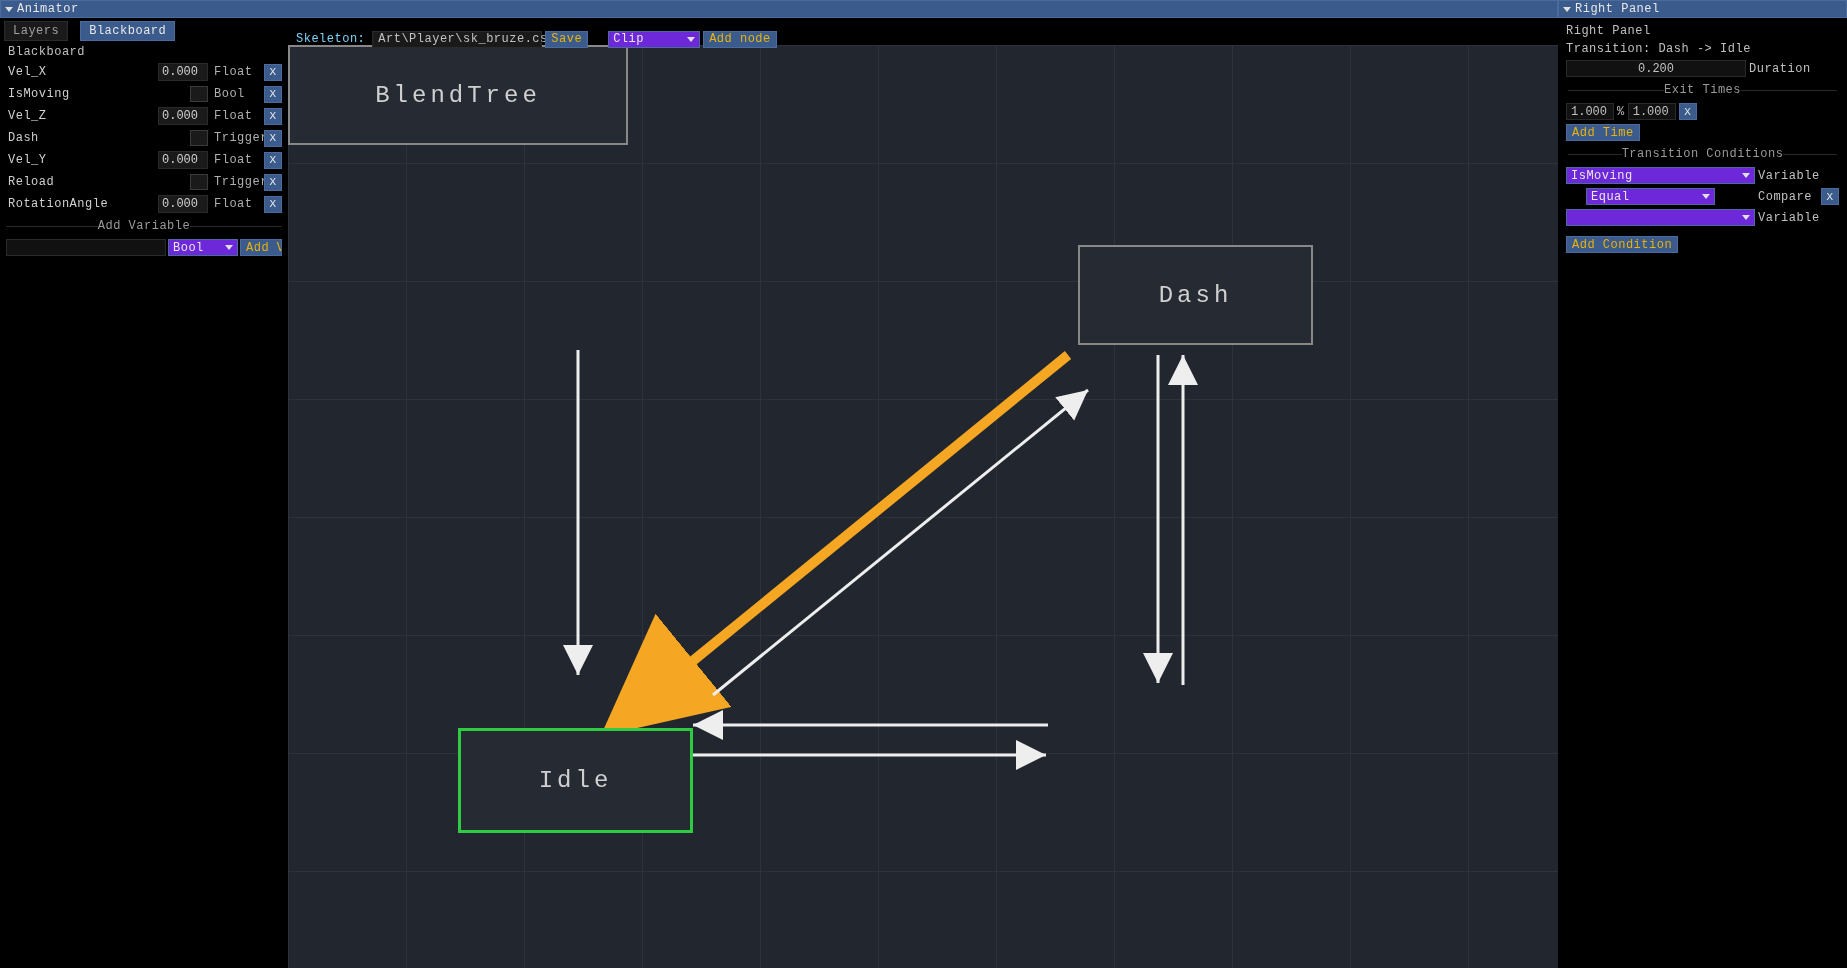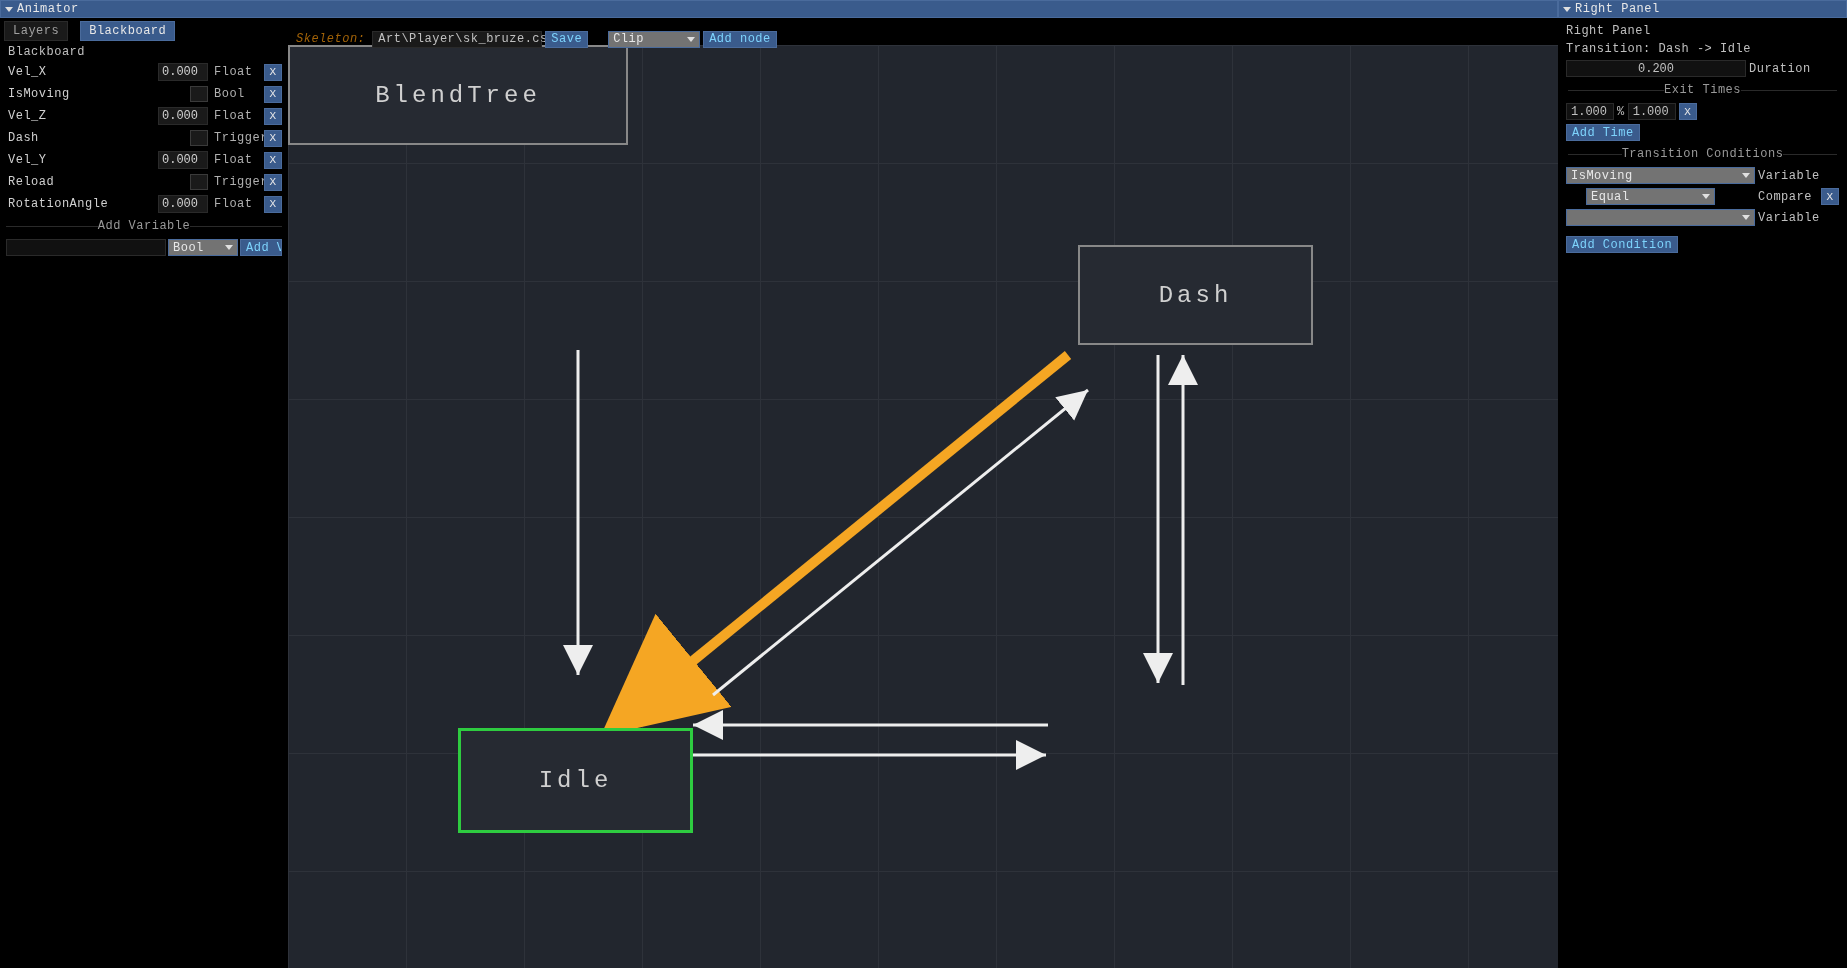--- a/index.html
+++ b/index.html
@@ -123,61 +123,61 @@
     gap: 2px;
     align-items: center;
   }
   .text-input {
     flex: 1;
     height: 17px;
     background: #111;
     border: 1px solid #2a2a2a;
   }
   .dropdown {
-    background: #737373;
+    background: #6d28d9;
     color: #e8e8e8;
     border: 1px solid #4a6b9c;
     padding: 1px 4px;
     display: flex;
     align-items: center;
     gap: 6px;
     cursor: pointer;
     font-family: inherit;
     font-size: 12px;
     height: 17px;
   }
   .dropdown .tri2 {
     width: 0; height: 0;
     border-left: 4px solid transparent;
     border-right: 4px solid transparent;
     border-top: 5px solid #e0e0e0;
   }
   .btn {
     background: #3a5b8c;
-    color: #7dd3fc;
+    color: #eab308;
     border: 1px solid #4a6b9c;
     padding: 1px 5px;
     cursor: pointer;
     font-family: inherit;
     font-size: 12px;
     height: 17px;
     display: flex;
     align-items: center;
   }
   .toolbar {
     position: absolute;
     left: 288px; top: 28px;
     height: 22px;
     display: flex;
     align-items: center;
     gap: 3px;
     padding: 0 8px;
     z-index: 5;
   }
-  .toolbar .lbl { color: #a16207; padding: 0 4px 0 0; font-style: italic; }
+  .toolbar .lbl { color: #7dd3fc; padding: 0 4px 0 0; }
   .toolbar .path {
     background: #1a1a1a;
     border: 1px solid #2a2a2a;
     color: #c0c0c0;
     padding: 1px 5px;
     font-family: inherit;
     font-size: 12px;
     height: 17px;
     display: flex;
     align-items: center;

